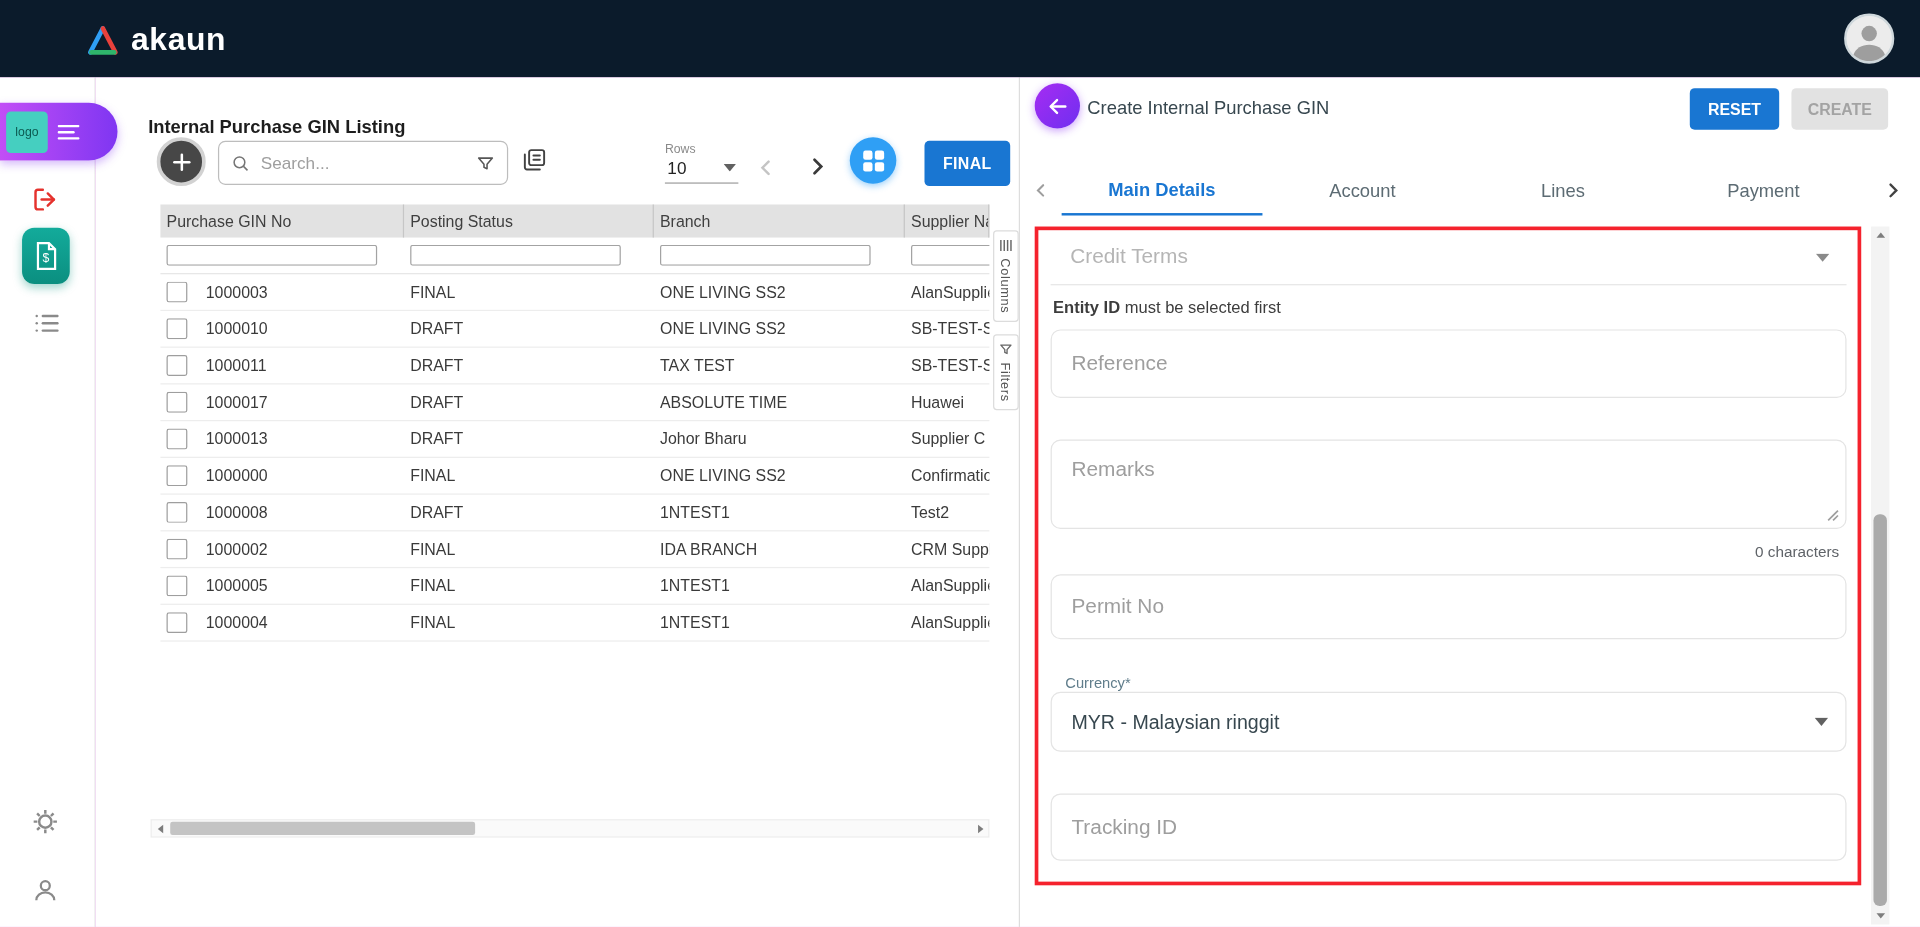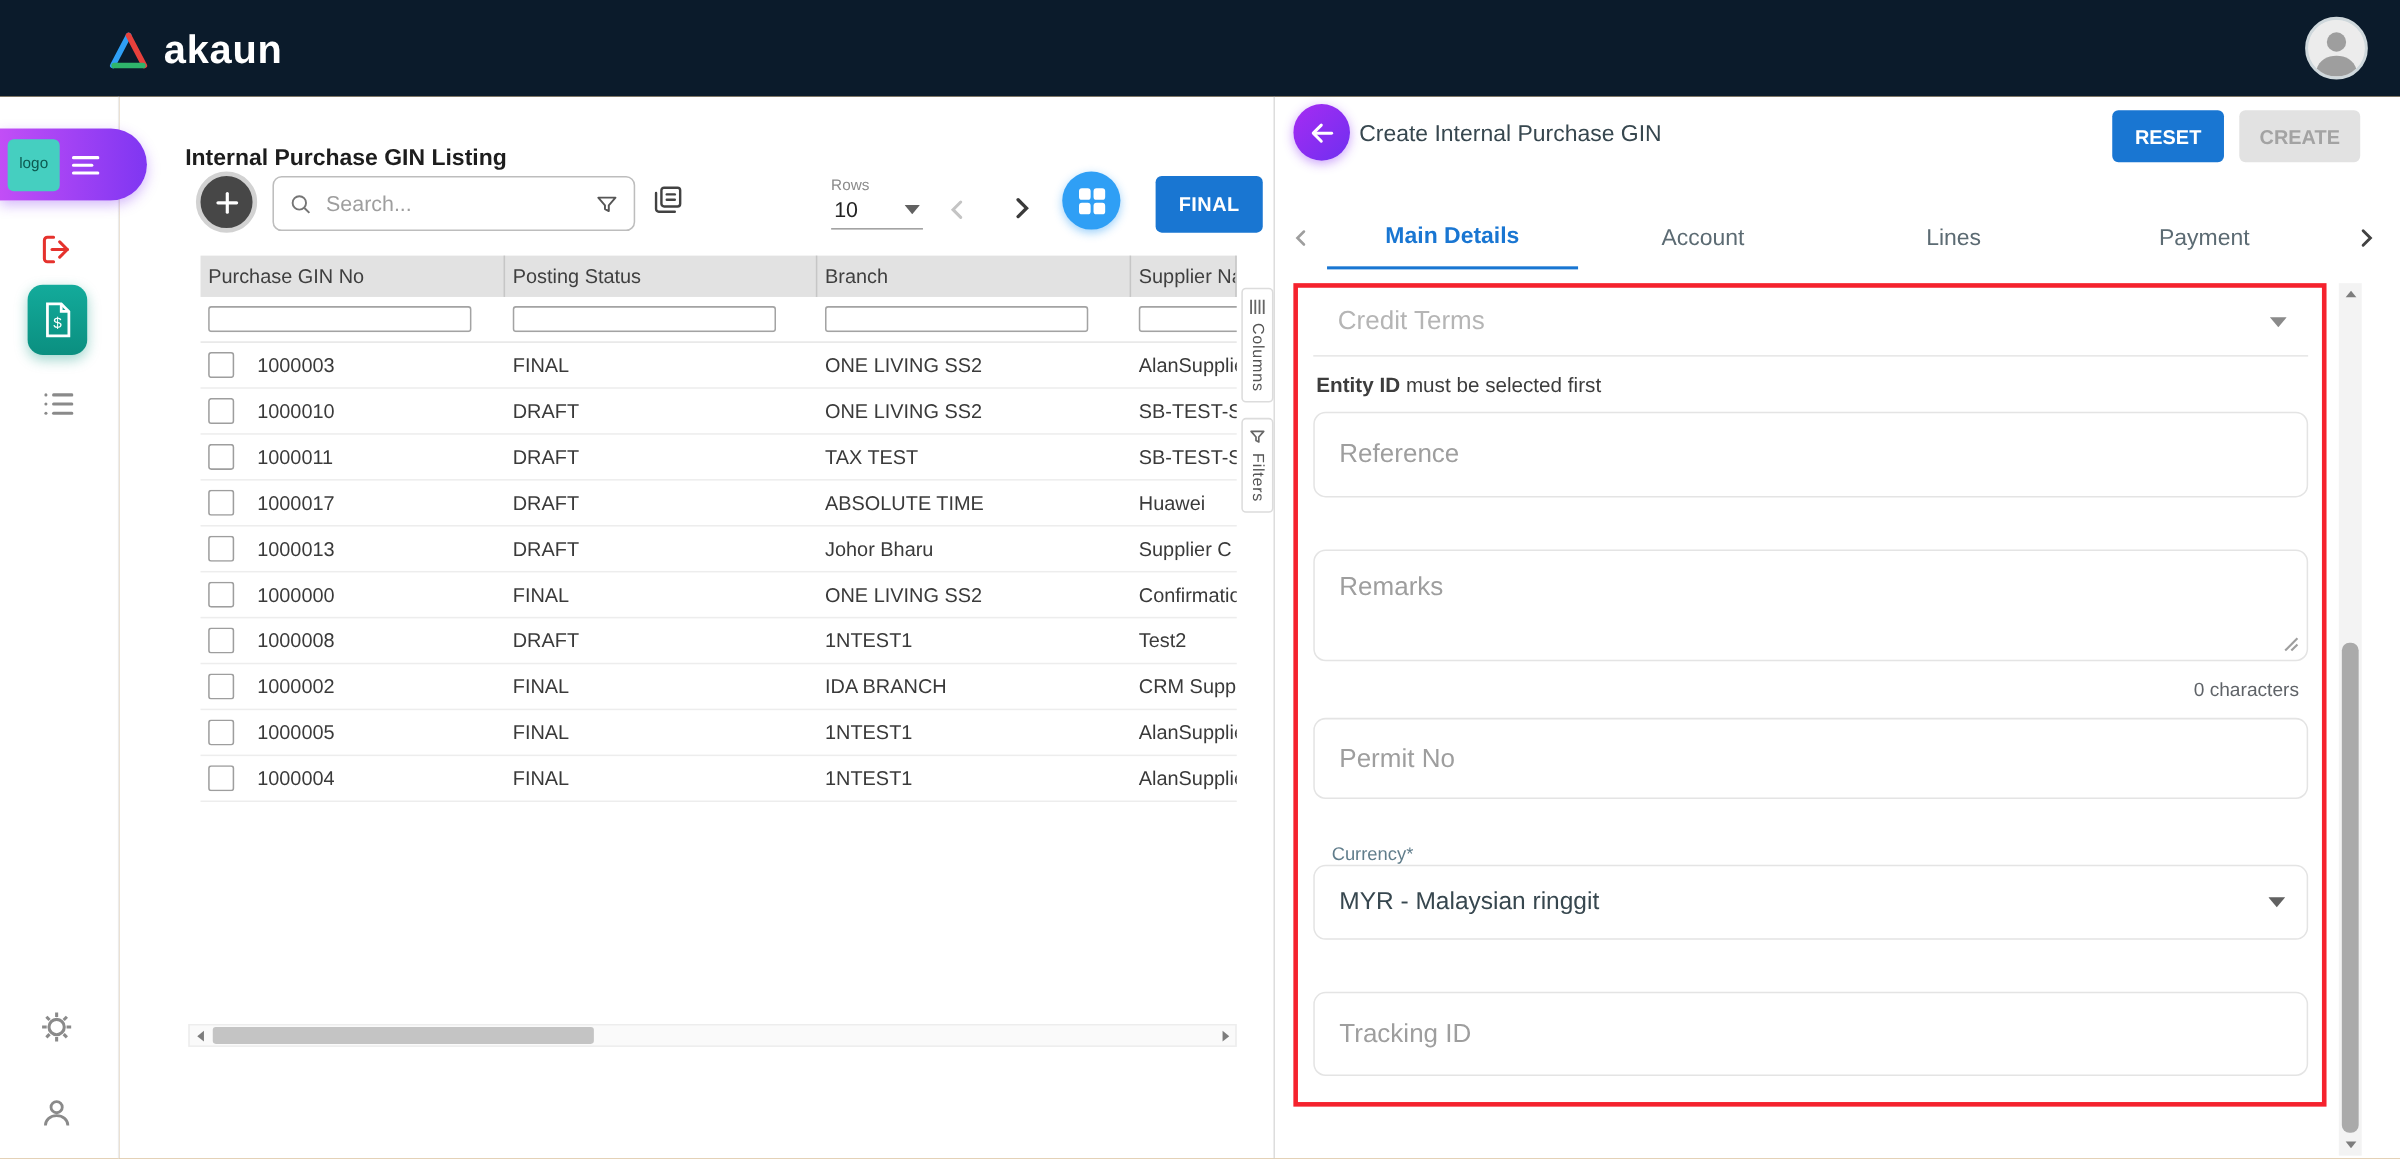--- a/index.html
+++ b/index.html
@@ -1,16 +1,16 @@
 <!DOCTYPE html>
 <html><head>
 <meta charset="utf-8">
 <style>
   html,body{margin:0;padding:0;background:#fff;overflow:hidden;}
-  #app{position:relative;width:1920px;height:927px;background:#a16207;}
+  #app{position:relative;width:1920px;height:927px;background:#d946ef;}
   #scale{position:absolute;left:0;top:0;width:1568px;height:757px;
     transform:scale(1.22449);transform-origin:0 0;
     font-family:"Liberation Sans",sans-serif;color:#333;}
   svg{display:block;}
 
   
   .navbar{position:absolute;left:0;top:0;width:1568px;height:63px;background:#0b1b2b;z-index:10;}
   .brand{position:absolute;left:70px;top:17px;display:flex;align-items:center;gap:9px;}
   .brand-text{color:#fff;font-size:26px;font-weight:bold;letter-spacing:.5px;}
   .avatar{position:absolute;left:1506px;top:11px;width:41px;height:41px;border-radius:50%;

